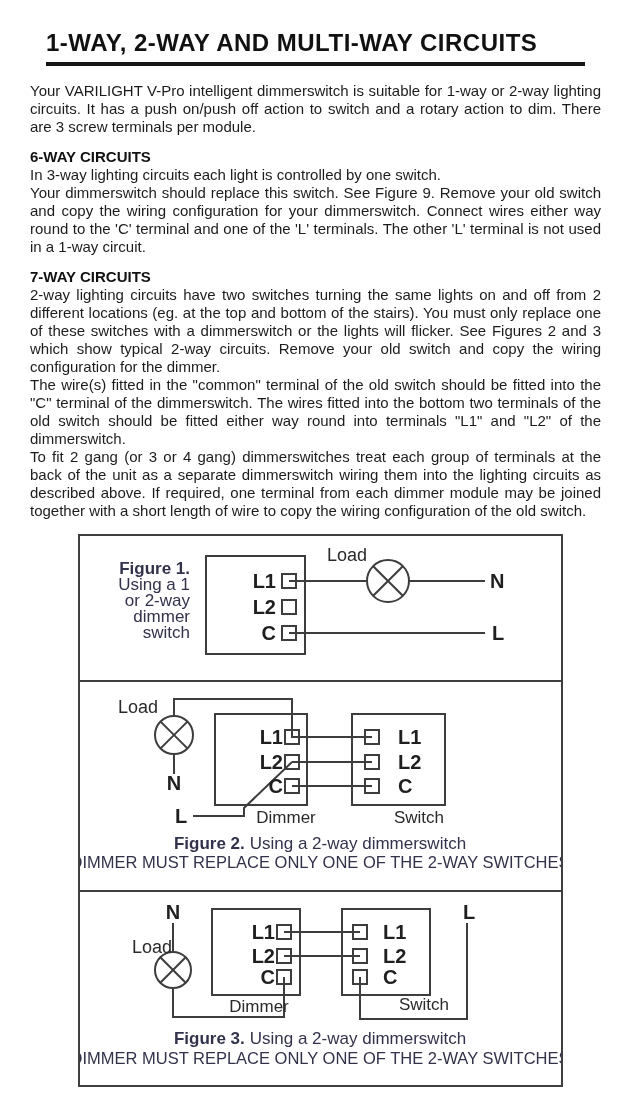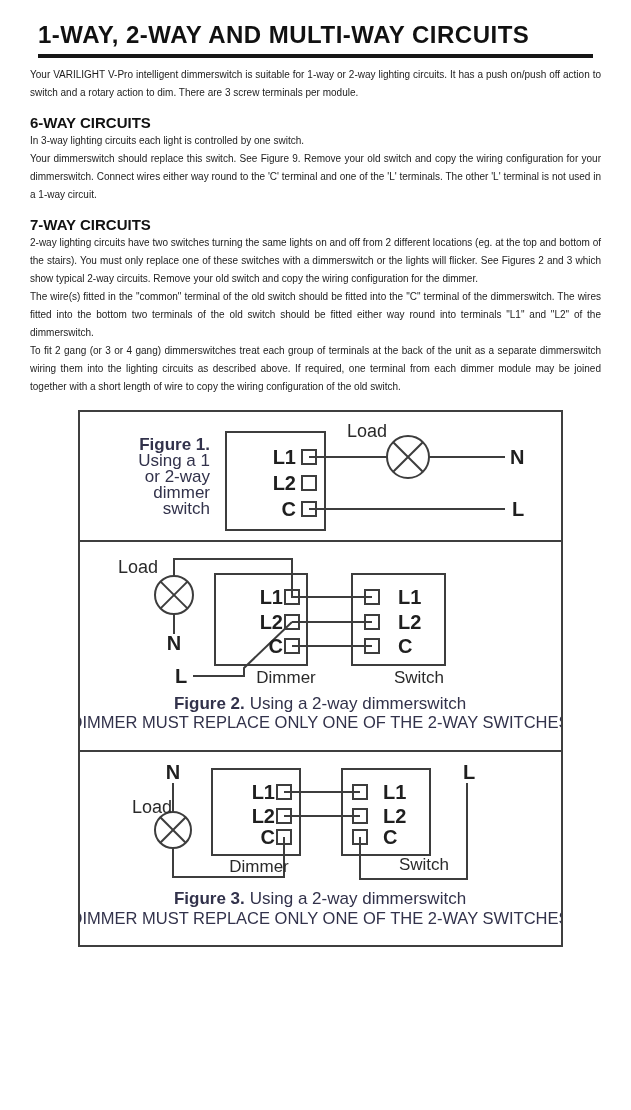--- a/index.html
+++ b/index.html
@@ -1,27 +1,27 @@
 <!DOCTYPE html>
 <html><head>
 <meta charset="utf-8">
 <style>
   html,body{margin:0;padding:0;background:#ffffff;}
   body{width:631px;height:1110px;overflow:hidden;
        font-family:"Liberation Sans",sans-serif;color:#1c1c1c;}
   .page{padding:14px 30px 0;box-sizing:border-box;}
-  h1{font-size:24px;line-height:26px;letter-spacing:0.5px;margin:8px;
+  h1{font-size:24px;line-height:26px;letter-spacing:0.5px;margin:16px;
      padding-bottom:6px;border-bottom:4px solid #161616;color:#111;}
   h2{font-size:15px;line-height:18px;margin:12px 0 0;color:#111;}
-  p{margin:0;font-size:10px;line-height:18px;text-align:justify;}
+  p{margin:0;font-size:15px;line-height:18px;text-align:justify;}
   .intro{margin-top:8px;}
   .figure-box{margin:14px 0 0 48px;width:485px;border:2px solid #3f3f3f;box-sizing:border-box;}
   .fig-panel{position:relative;background:#fff;}
   .fig-panel + .fig-panel{border-top:2px solid #3f3f3f;}
-  .fp1{height:128px;padding-left:20px;} .fp2{height:208px;} .fp3{height:193px;}
+  .fp1{height:144px;} .fp2{height:208px;} .fp3{height:193px;}
   svg{display:block;}
   svg text{font-family:"Liberation Sans",sans-serif;fill:#1f1f1f;}
   .wire{stroke:#3d3d3d;stroke-width:2;fill:none;}
   .boxline{stroke:#3d3d3d;stroke-width:2;fill:none;}
   .term{stroke:#3d3d3d;stroke-width:2;fill:#ffffff;}
   .lamp{stroke:#3d3d3d;stroke-width:2;fill:#ffffff;}
   .term-label{font-weight:700;font-size:20px;}
   .nl-label{font-weight:700;font-size:20px;}
   .load-label{font-size:18px;fill:#2a2a2a;}
   .box-label{font-size:17px;fill:#2a2a2a;}

